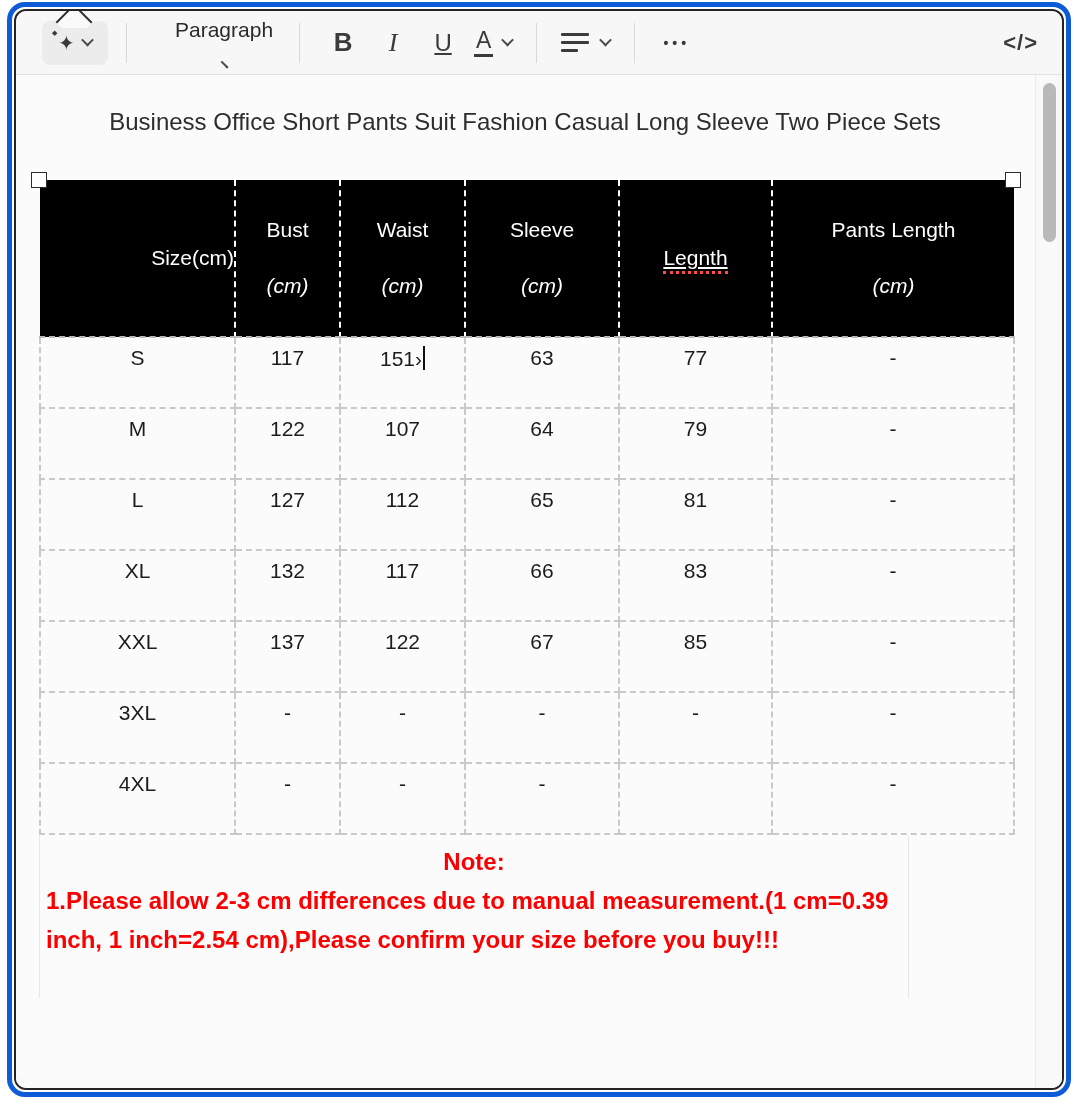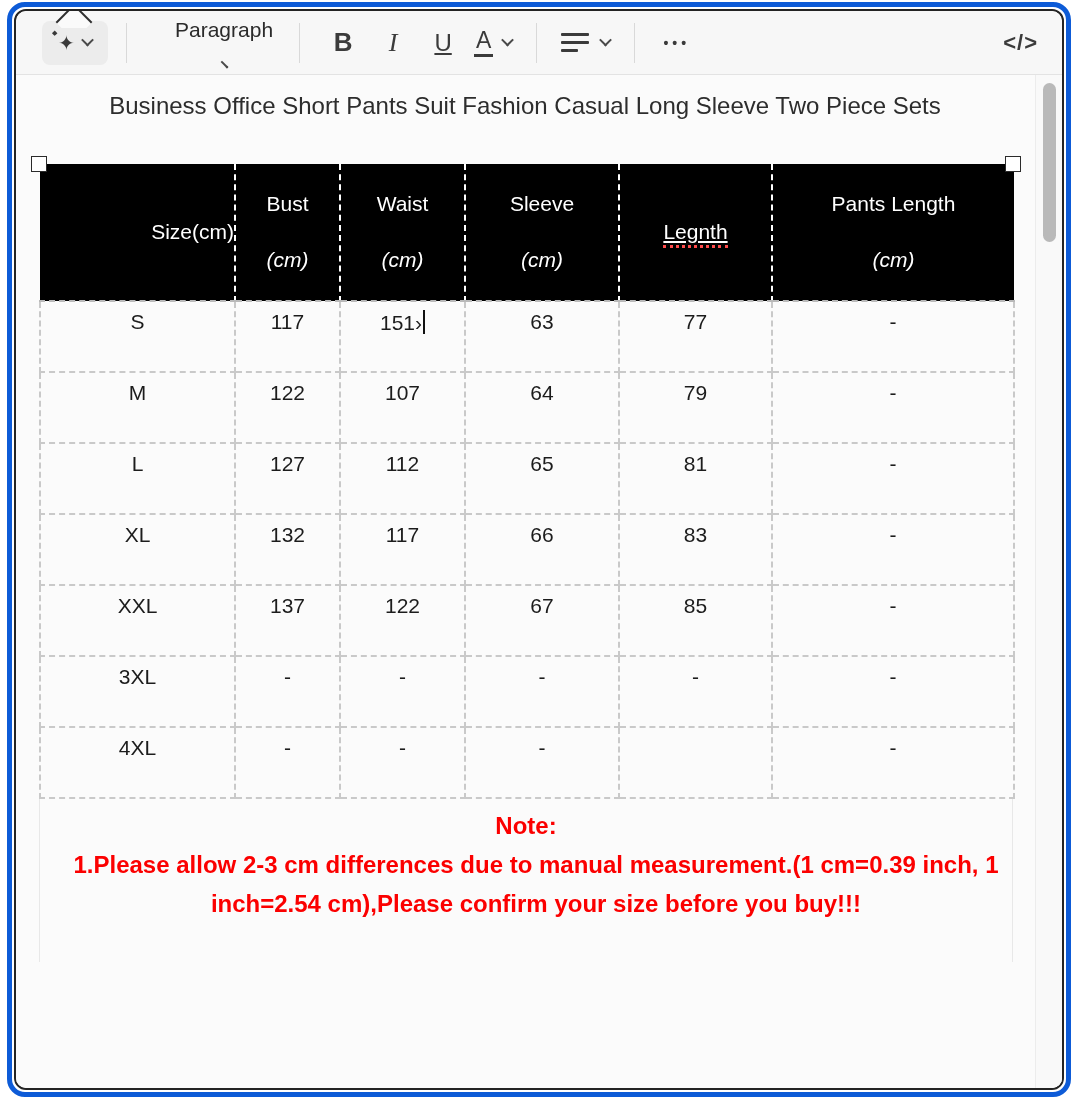--- a/index.html
+++ b/index.html
@@ -44,50 +44,50 @@
   .more-btn{font-size:14px;letter-spacing:4px;font-weight:700;padding:0 10px;}
   .code-btn{margin-left:auto;font-size:22px;font-weight:600;letter-spacing:1px;}
 
   
   .content{flex:1;position:relative;background:#fbfbfb;overflow:hidden;}
   .scroll-gutter{position:absolute;top:0;right:0;bottom:0;width:27px;border-left:1px solid #ececec;
     background:#f9f9f9;border-radius:0 0 9px 0;}
   .scroll-thumb{position:absolute;top:8px;left:7px;width:13px;height:159px;border-radius:7px;background:#b9b9b9;}
 
   .doc{position:absolute;left:0;top:0;right:28px;bottom:0;}
-  .doc-title{margin-top:12px;padding:0 58px;text-align:center;font-size:24px;line-height:38px;
+  .doc-title{margin-top:28px;padding:0 58px;text-align:center;font-size:24px;line-height:38px;
     color:#2d2d2d;}
 
   .table-wrap{position:relative;margin:39px 0 0 23px;width:974px;}
   table{border-collapse:collapse;table-layout:fixed;width:974px;}
-  th{background:#000;color:#fff;font-weight:400;font-size:21px;height:137px;text-align:center;
+  th{background:#000;color:#fff;font-weight:400;font-size:21px;height:157px;text-align:center;
     vertical-align:middle;border-left:2px dashed #fff;border-right:2px dashed #fff;
     border-bottom:2px dashed #b9b9b9;border-top:none;padding:0;}
   th:first-child{border-left:none;text-align:right;}
   th:last-child{border-right:none;}
   th .h2{margin-top:32px;font-style:italic;}
   th .h2:empty{display:none;}
   .misspell{text-decoration:underline;text-decoration-color:#ffffff;padding-bottom:2px;
     border-bottom:3px dotted #ff4b4b;}
   td{height:71px;vertical-align:top;text-align:center;padding-top:8px;font-size:21px;color:#1c1c1c;
     border:2px dashed #c9c9c9;background:#fbfbfb;}
 
   .handle{position:absolute;width:16px;height:16px;background:#fff;border:1.6px solid #2b2b2b;z-index:5;}
   .handle.tl{left:-8px;top:-8px;}
   .handle.tr{right:-8px;top:-8px;}
 
   .caret{display:inline-block;width:2px;height:24px;background:#111;vertical-align:text-bottom;
     margin-left:1px;animation:blink 1.1s step-end infinite;}
   @keyframes blink{50%{opacity:0;}}
 
-  .note{margin-left:23px;width:974px;min-height:163px;border-left:1px solid #e8e8e8;
+  .note{margin-left:23px;width:870px;min-height:163px;border-left:1px solid #e8e8e8;
     border-right:1px solid #e8e8e8;color:#fb0000;font-weight:700;font-size:24px;line-height:39px;
     padding:7px 6px 0 6px;}
   .note-heading{text-align:center;}
-  .note-body{text-align:center;margin-left:20px;}
+  .note-body{text-align:left;}
 </style>
 </head>
 <body>
 
 <div class="popover">
   <div class="editor">
     <div class="notch">
         <div class="diamond"></div>
       </div>
 

